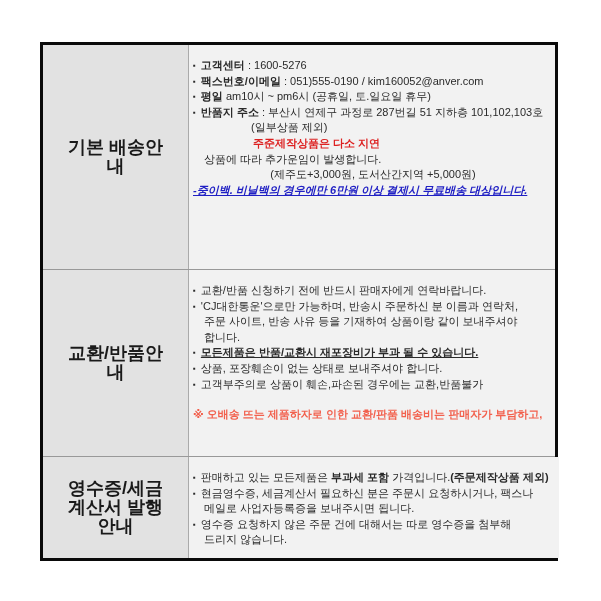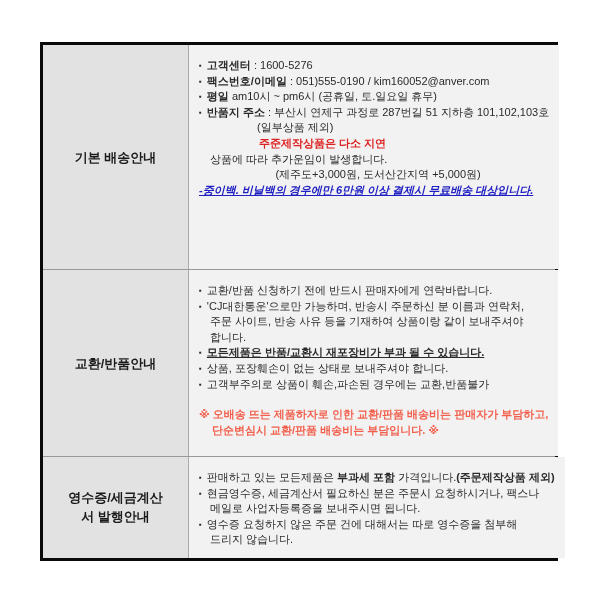--- a/index.html
+++ b/index.html
@@ -18,30 +18,29 @@
     display:flex;
     border-bottom:1px solid #999999;
   }
   .row:last-child{border-bottom:none;}
   .hcell{
     width:146px;flex:0 0 146px;
     background:#e2e2e2;
     border-right:1px solid #aaaaaa;
     display:flex;align-items:center;justify-content:center;
     text-align:center;
-    font-size:13px;font-weight:bold;color:#1a1a1a;
+    font-size:18px;font-weight:bold;color:#1a1a1a;
     line-height:19px;
     padding:4px 24px;box-sizing:border-box;
   }
   .ccell{
     flex:1;
     padding:13px 10px 10px 4px;
     box-sizing:border-box;
     background:#f2f2f2;
-    margin-left:6px;
   }
   .line{
     font-size:11px;color:#2a2a2a;line-height:15.6px;
     white-space:nowrap;
   }
   .line.spacer{height:15px;}
   .b{font-weight:bold;}
   .u{text-decoration:underline;}
   .red{color:#dd2121;}
   .lightred{color:#f2604d;}
@@ -79,21 +78,20 @@
       <div class="ccell">
         <div class="line"><span class="bullet">▪</span><span>교환/반품 신청하기 전에 반드시 판매자에게 연락바랍니다.</span></div>
         <div class="line"><span class="bullet">▪</span><span>'CJ대한통운'으로만 가능하며, 반송시 주문하신 분 이름과 연락처,</span></div>
         <div class="line" style="padding-left: 11px;"><span>주문 사이트, 반송 사유 등을 기재하여 상품이랑 같이 보내주셔야</span></div>
         <div class="line" style="padding-left: 11px;"><span>합니다.</span></div>
         <div class="line b u"><span class="bullet">▪</span><span>모든제품은 반품/교환시 재포장비가 부과 될 수 있습니다.</span></div>
         <div class="line"><span class="bullet">▪</span><span>상품, 포장훼손이 없는 상태로 보내주셔야 합니다.</span></div>
         <div class="line"><span class="bullet">▪</span><span>고객부주의로 상품이 훼손,파손된 경우에는 교환,반품불가</span></div>
         <div class="line spacer"></div>
         <div class="line lightred b"><span>※ 오배송 뜨는 제품하자로 인한 교환/판품 배송비는 판매자가 부담하고,</span></div>
-        <div class="line lightred b" style="padding-left: 13px;"><span>단순변심시 교환/판품 배송비는 부담입니다. ※</span></div>
       </div>
     </div>
     <div class="row row3">
       <div class="hcell">영수증/세금계산서 발행안내</div>
       <div class="ccell">
         <div class="line"><span class="bullet">▪</span><span>판매하고 있는 모든제품은 </span><span class="b">부과세 포함</span><span> 가격입니다.</span><span class="b">(주문제작상품 제외)</span></div>
         <div class="line"><span class="bullet">▪</span><span>현금영수증, 세금계산서 필요하신 분은 주문시 요청하시거나, 팩스나</span></div>
         <div class="line" style="padding-left: 11px;"><span>메일로 사업자등록증을 보내주시면 됩니다.</span></div>
         <div class="line"><span class="bullet">▪</span><span>영수증 요청하지 않은 주문 건에 대해서는 따로 영수증을 첨부해</span></div>
         <div class="line" style="padding-left: 11px;"><span>드리지 않습니다.</span></div>

